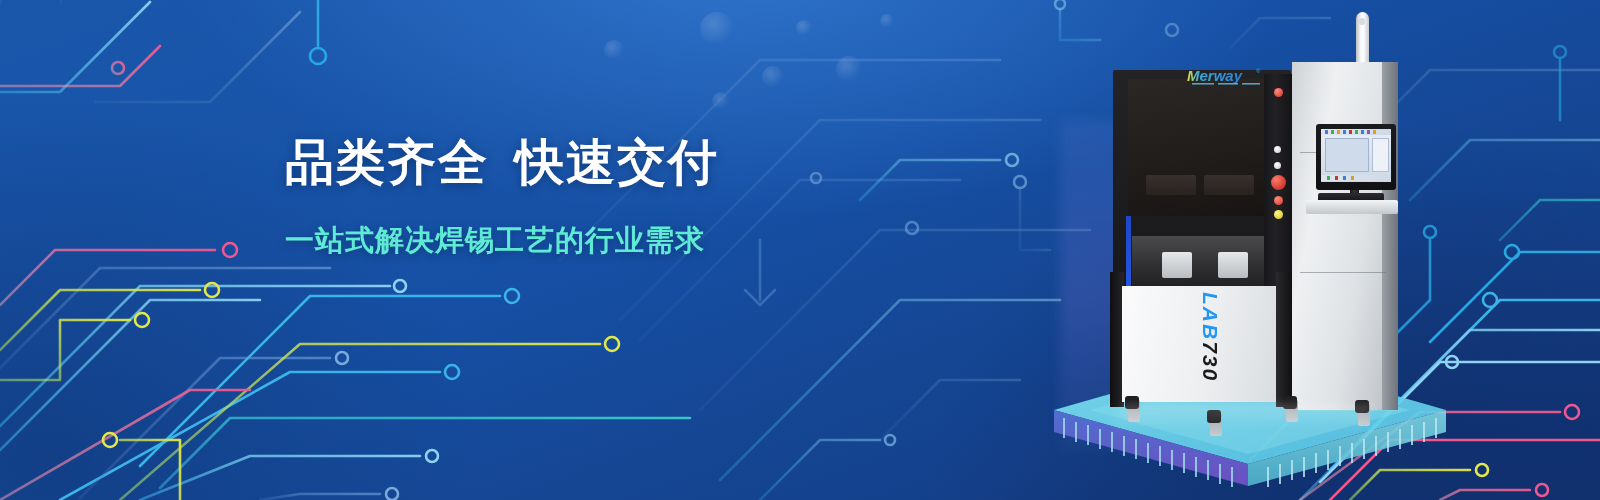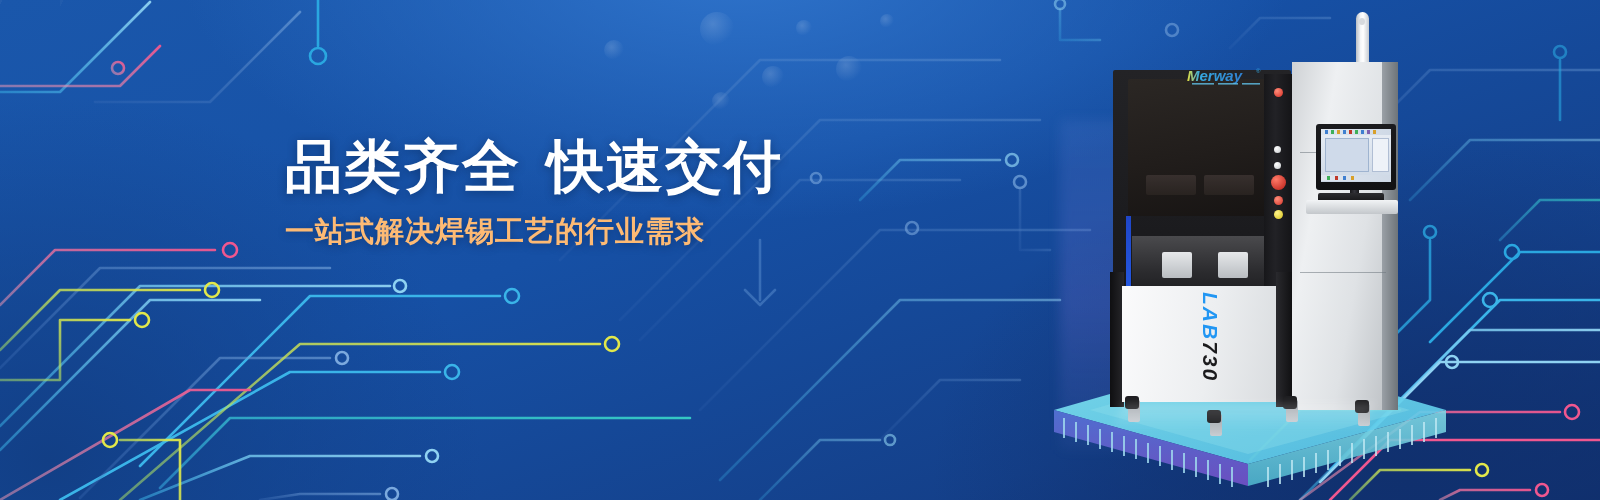--- a/index.html
+++ b/index.html
@@ -36,27 +36,27 @@
   .circuit svg{position:absolute;inset:0;width:1600px;height:500px;display:block;}
 
   
   .light-panel{position:absolute;left:1060px;top:120px;width:270px;height:330px;
     background:linear-gradient(180deg,rgba(150,170,255,.10),rgba(170,140,255,.17) 55%,rgba(130,160,255,.05));
     filter:blur(6px);}
 
   
   .text-block{position:absolute;left:285px;top:136px;}
   .headline{
-    color:#ffffff;font-size:57px;font-weight:bold;line-height:1.08;
+    color:#ffffff;font-size:49px;font-weight:bold;line-height:1.08;
     letter-spacing:2px;white-space:nowrap;
     text-shadow:0 2px 10px rgba(4,26,64,.45);
   }
   .headline .gap{display:inline-block;width:26px;}
   .subhead{
-    margin-top:14px;color:#fdba74;font-size:29px;font-weight:bold;
+    margin-top:32px;color:#5eead4;font-size:29px;font-weight:bold;
     letter-spacing:1px;white-space:nowrap;
     text-shadow:0 2px 8px rgba(4,26,64,.4);
   }
 
   
   .chip{position:absolute;left:1050px;top:352px;width:400px;height:150px;}
 
   
   .beacon{position:absolute;left:1356px;top:12px;width:13px;height:72px;
     background:linear-gradient(90deg,#b9bec4,#f4f6f8 35%,#ffffff 55%,#c6cbd1);

